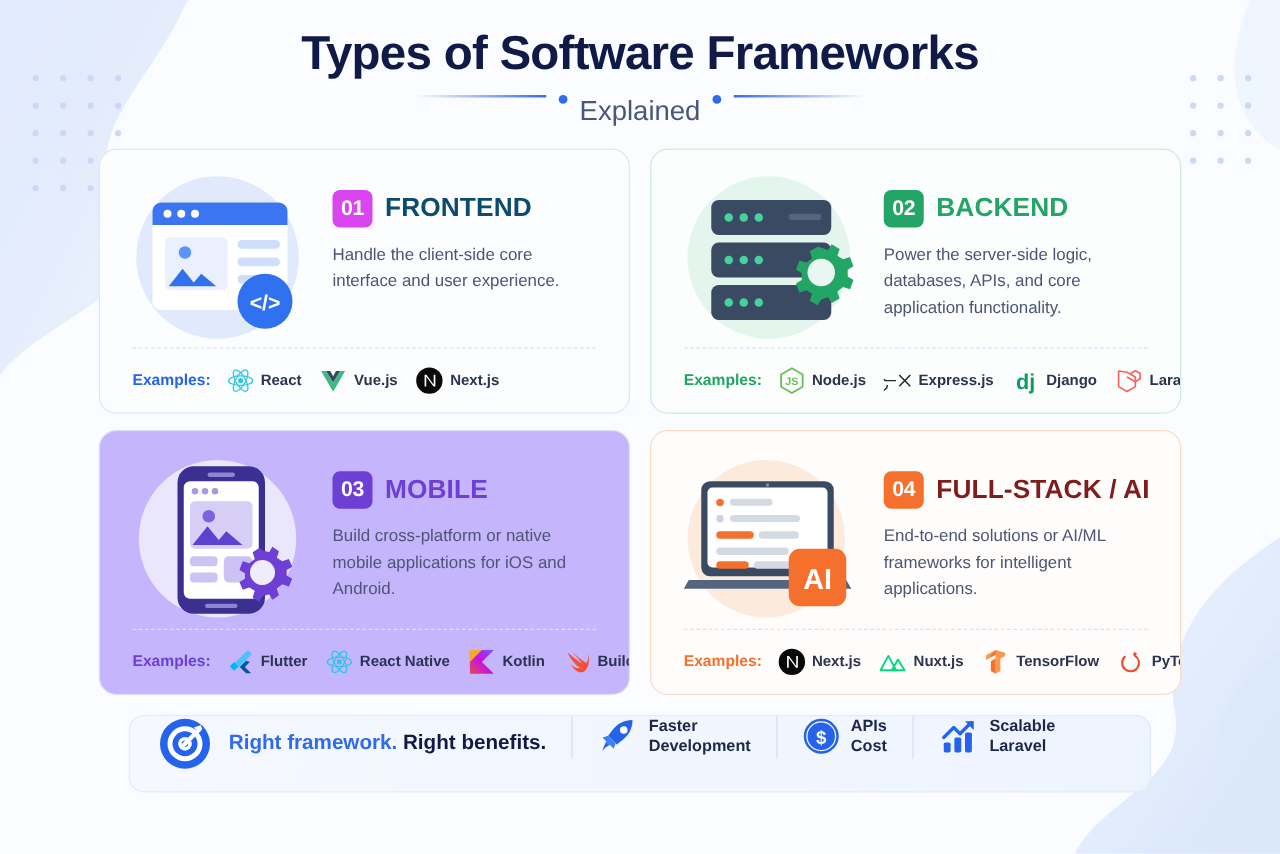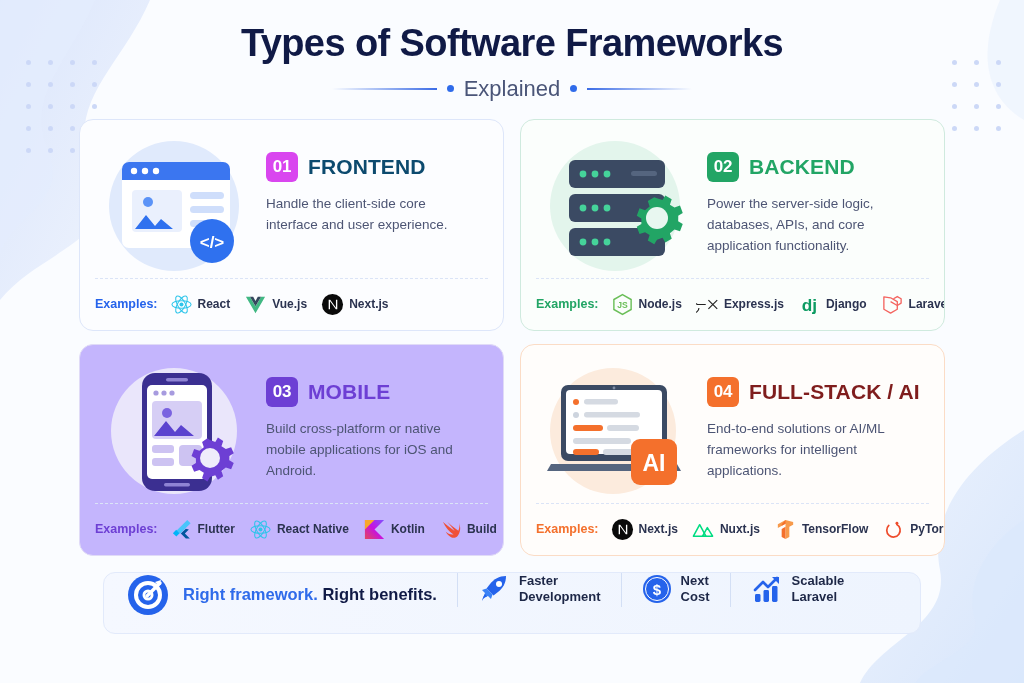--- a/index.html
+++ b/index.html
@@ -21,21 +21,21 @@
 
   .page { position: relative; z-index: 2; width: 1024px; height: 683px; }
 
   
   .header { padding-top: 22px; text-align: center; }
   .title {
     font-size: 38px; font-weight: bold; color: #101a46;
     letter-spacing: -0.6px; line-height: 1.15;
   }
   .sub-row {
-    display: flex; align-items: center; justify-content: center;
+    display: flex; align-items: flex-start; justify-content: center;
     gap: 10px; margin-top: 10px;
   }
   .sub-line { width: 105px; height: 2px; position: relative; }
   .sub-line.left  { background: linear-gradient(to right, rgba(59,108,230,0), #3b6ce6); }
   .sub-line.right { background: linear-gradient(to left, rgba(59,108,230,0), #3b6ce6); }
   .sub-dot { width: 7px; height: 7px; border-radius: 50%; background: #2f6bea; }
   .subtitle { font-size: 22px; color: #4a5578; font-weight: normal; }
 
   
   .grid {
@@ -74,21 +74,21 @@
   }
   .cat-title { font-size: 21px; font-weight: bold; letter-spacing: 0.1px; }
   .desc {
     margin-top: 11px; font-size: 13.5px; line-height: 1.58;
     color: #4d5574; max-width: 215px;
   }
 
   .examples {
     height: 52px;
     border-top: 1px dashed #dbe4f7;
-    margin: 0 15px;
+    margin: 0 26px;
     display: flex; align-items: center; gap: 0;
   }
   .ex-label { font-size: 12.5px; font-weight: bold; margin-right: 12px; }
   .ex-item { display: flex; align-items: center; gap: 5px; margin-right: 14px; }
   .ex-item:last-child { margin-right: 0; }
   .ex-name { font-size: 12px; color: #2b3350; font-weight: 600; white-space: nowrap; }
   .ex-logo { width: 23px; height: 23px; flex: none; display: block; }
 
   
   .banner {
@@ -482,21 +482,21 @@
 
     <span class="vdiv"></span>
 
     <div class="perk">
       <svg width="30" height="30" viewBox="0 0 30 30">
         <circle cx="15" cy="15" r="14" fill="#2563eb"></circle>
         <circle cx="15" cy="15" r="11.5" fill="none" stroke="#ffffff" stroke-width="1"></circle>
         <text x="15" y="21" font-family="Liberation Sans, sans-serif" font-size="15" font-weight="bold" fill="#ffffff" text-anchor="middle">$</text>
       </svg>
       <div class="perk-txt">
-        <div>Next</div>
+        <div>APIs</div>
         <div>Cost</div>
       </div>
     </div>
 
     <span class="vdiv"></span>
 
     <div class="perk">
       <svg width="32" height="32" viewBox="0 0 32 32">
         <path d="M4 17L12 9l5 5 9-9" fill="none" stroke="#2563eb" stroke-width="2.6" stroke-linecap="round" stroke-linejoin="round"></path>
         <path d="M21 4h7v7z" fill="#2563eb"></path>

